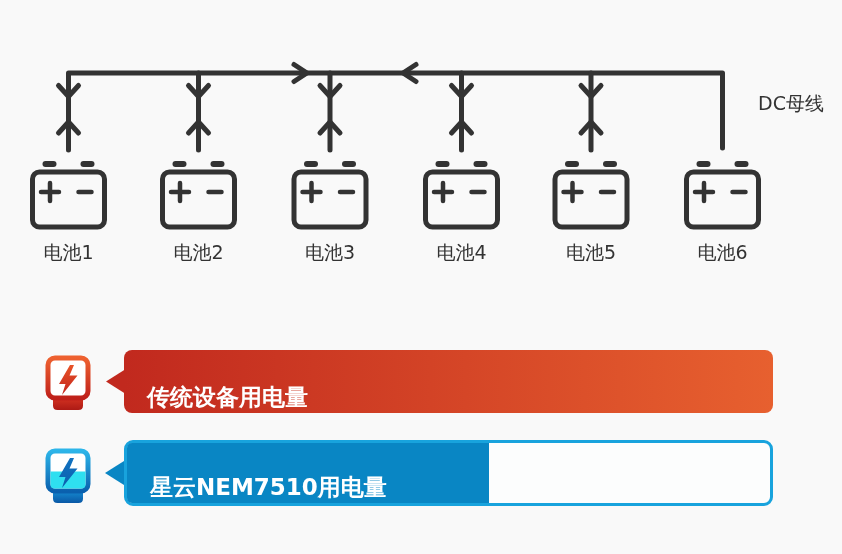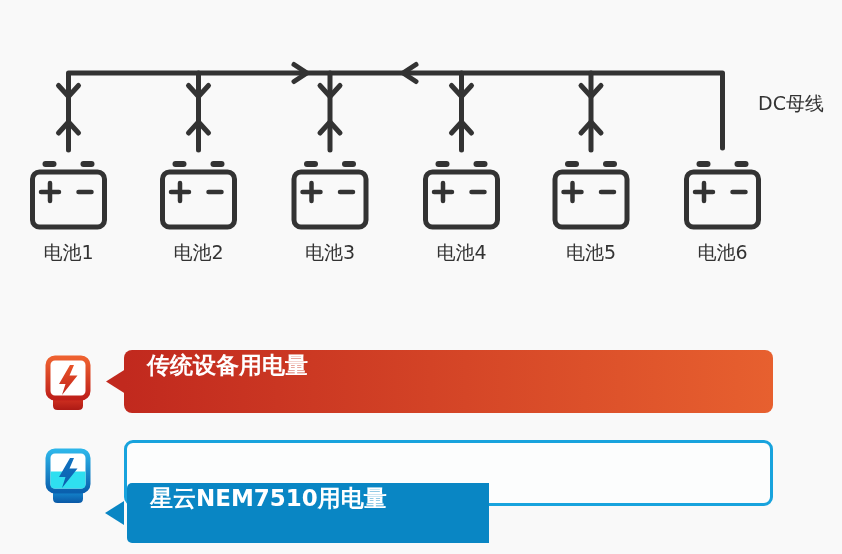--- a/index.html
+++ b/index.html
@@ -21,29 +21,29 @@
   .bat-label{fill:var(--text);font-size:19px;}
   .dc-label{fill:var(--text);font-size:19px;}
 
   
   .meter{position:absolute;width:50px;height:60px;}
   .meter-red{left:43px;top:353px;}
   .meter-blue{left:43px;top:446px;}
 
   .bar-red{position:absolute;left:124px;top:350px;width:649px;height:63px;border-radius:8px;
     background:linear-gradient(90deg,var(--red-dark),var(--red-bright));
-    display:flex;align-items:flex-start;}
+    display:flex;align-items:flex-end;}
   .bar-red .tail{position:absolute;left:-18px;top:50%;transform:translateY(-50%);
     width:19px;height:24px;background:var(--red-dark);
     clip-path:polygon(100% 0,0 50%,100% 100%);}
 
   .bar-blue-outline{position:absolute;left:124px;top:440px;width:649px;height:66px;
     border:3px solid var(--blue-border);border-radius:9px;background:#fcfdfd;box-sizing:border-box;}
   .bar-blue-fill{position:relative;height:100%;background:var(--blue-fill);
-    border-radius:5px 0 0 5px;display:flex;align-items:flex-start;margin-top:40px;}
+    border-radius:5px 0 0 5px;display:flex;align-items:flex-end;}
   .bar-blue-fill .tail{position:absolute;left:-22px;top:50%;transform:translateY(-50%);
     width:19px;height:24px;background:var(--blue-fill);
     clip-path:polygon(100% 0,0 50%,100% 100%);}
 
   .bar-label{color:#ffffff;font-size:23px;font-weight:700;padding-left:23px;white-space:nowrap;}
 </style>
 </head>
 <body>
 
 <div class="stage">

